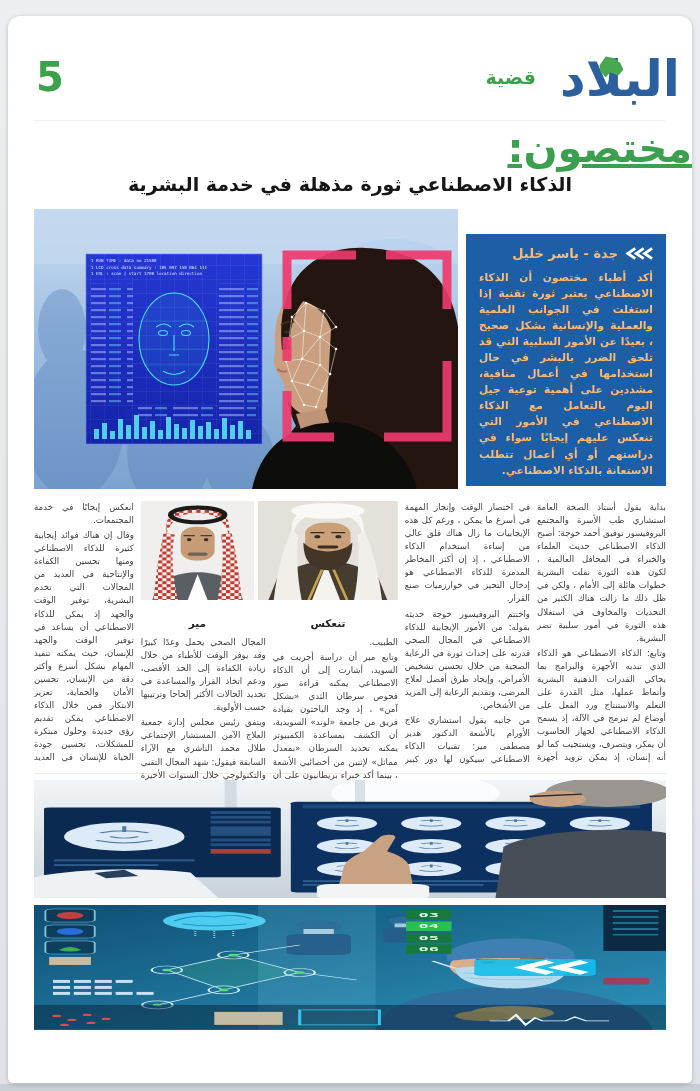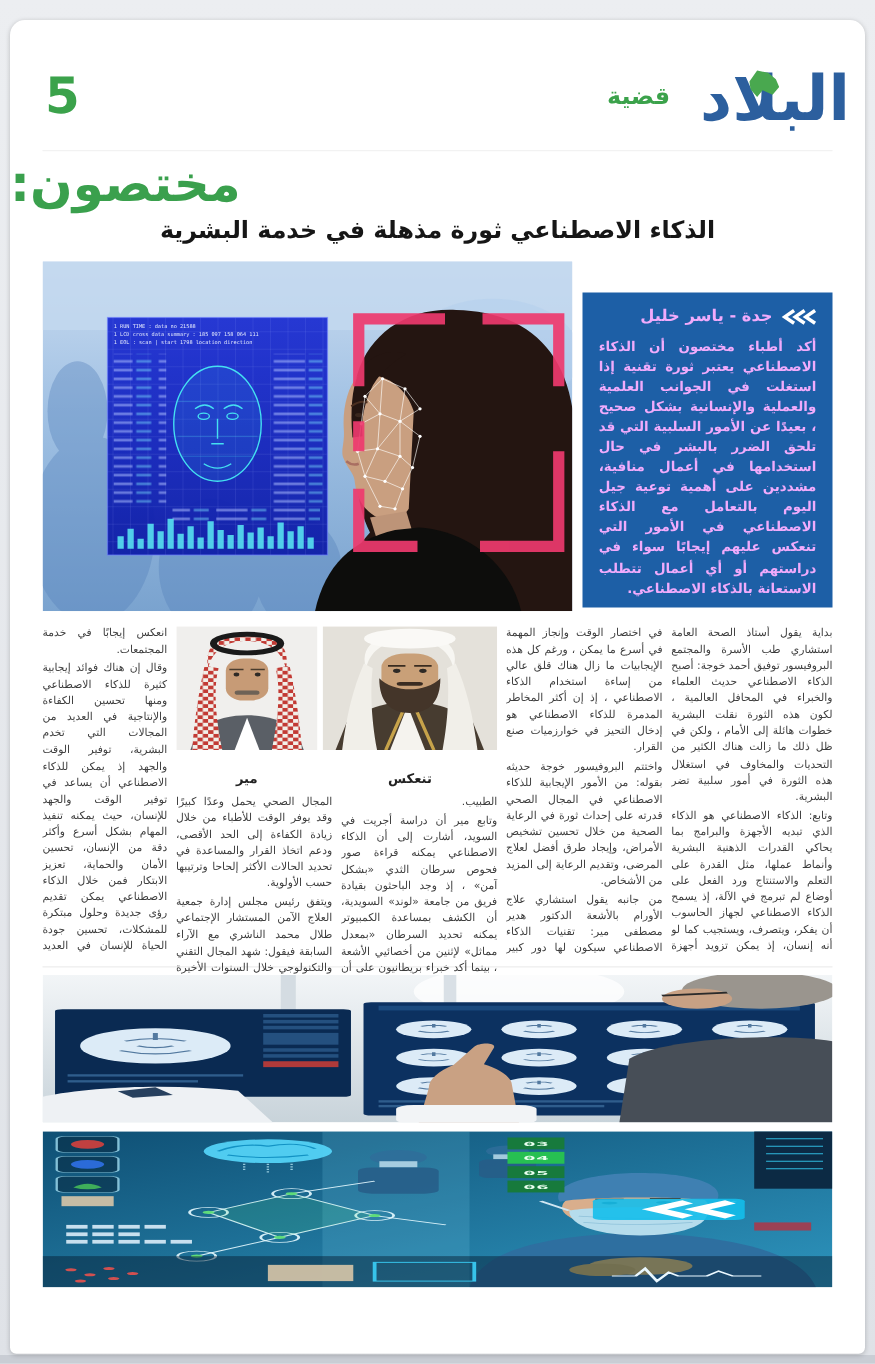--- a/index.html
+++ b/index.html
@@ -13,29 +13,29 @@
   
   .header { display:flex; align-items:center; padding:26px 12px 0 28px; height:96px; }
   .page-num { color:#3ba24b; font-size:40px; font-weight:bold; line-height:1; }
   .date-line { color:#2b66ae; font-size:9px; font-weight:bold; margin-left:34px; direction:rtl; letter-spacing:.2px; }
   .section-tag { color:#3ba24b; font-size:19px; font-weight:bold; margin-left:auto; margin-right:24px; }
   .logo { position:relative; color:#2c5f9e; font-size:50px; font-weight:bold; line-height:.9; padding-top:4px; }
   .logo-map { position:absolute; top:-2px; left:36px; width:30px; height:32px; }
   .header-rule { border-top:1px solid #f2f2f2; margin:8px 26px 0; }
 
   
-  .kicker { text-align:left; color:#3aa04d; font-size:40px; font-weight:bold; margin-top:4px; direction:rtl;
-            text-shadow:0 1px 0 rgba(255,255,255,.8); }
+  .kicker { text-align:right; color:#3aa04d; font-size:40px; font-weight:bold; margin-top:4px; direction:rtl;
+            text-shadow:0 1px 0 rgba(255,255,255,.8);text-decoration:underline; }
   .main-title { text-align:center; color:#161616; font-size:19px; font-weight:bold; margin-top:2px; direction:rtl; }
 
   
   .feature { display:flex; gap:8px; padding:14px 26px 0; align-items:flex-start; }
   .main-photo { width:424px; height:280px; flex:0 0 auto; overflow:hidden; }
   .main-photo svg { display:block; width:100%; height:100%; }
-  .lead-box { flex:1; margin-top:25px; background:#1d5fa6; color:#f0abfc; padding:12px 13px 12px; direction:rtl; height:252px; overflow:hidden; }
+  .lead-box { flex:1; margin-top:25px; background:#1d5fa6; color:#fdba74; padding:12px 13px 12px; direction:rtl; height:252px; overflow:hidden; }
   .byline { display:flex; align-items:center; gap:7px; font-size:13px; font-weight:bold; }
   .byline svg { flex:0 0 auto; }
   .lead-text { margin-top:9px; font-size:10.7px; line-height:1.5; font-weight:bold; text-align:justify; }
 
   
   .body-cols { direction:rtl; display:flex; gap:7px; padding:0 26px; margin-top:12px; height:264px;
                color:#3d3d3d; font-size:8.6px; line-height:1.52; text-align:justify; }
   .bcol { overflow:hidden; }
   .bcol p { margin-bottom:2px; }
   .c1 { flex:137 0 0; } .c2 { flex:133 0 0; } .cmid { flex:273 0 0; } .c5 { flex:106 0 0; }

